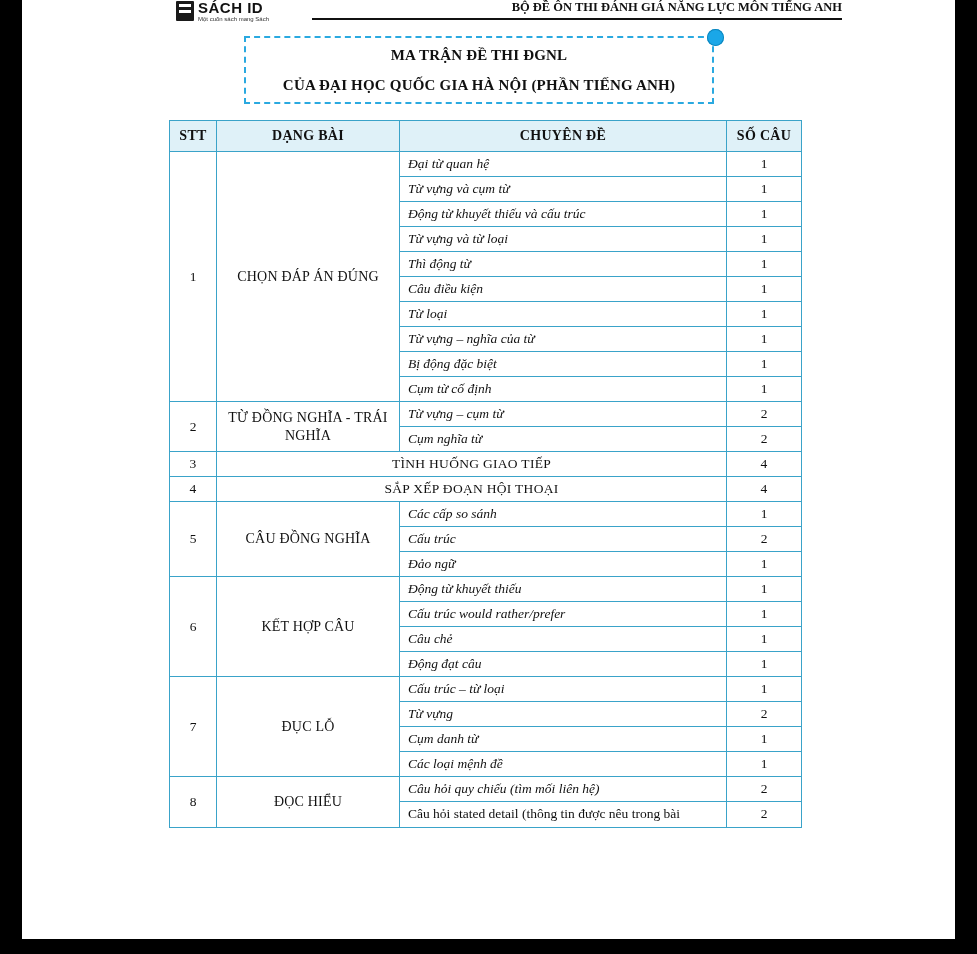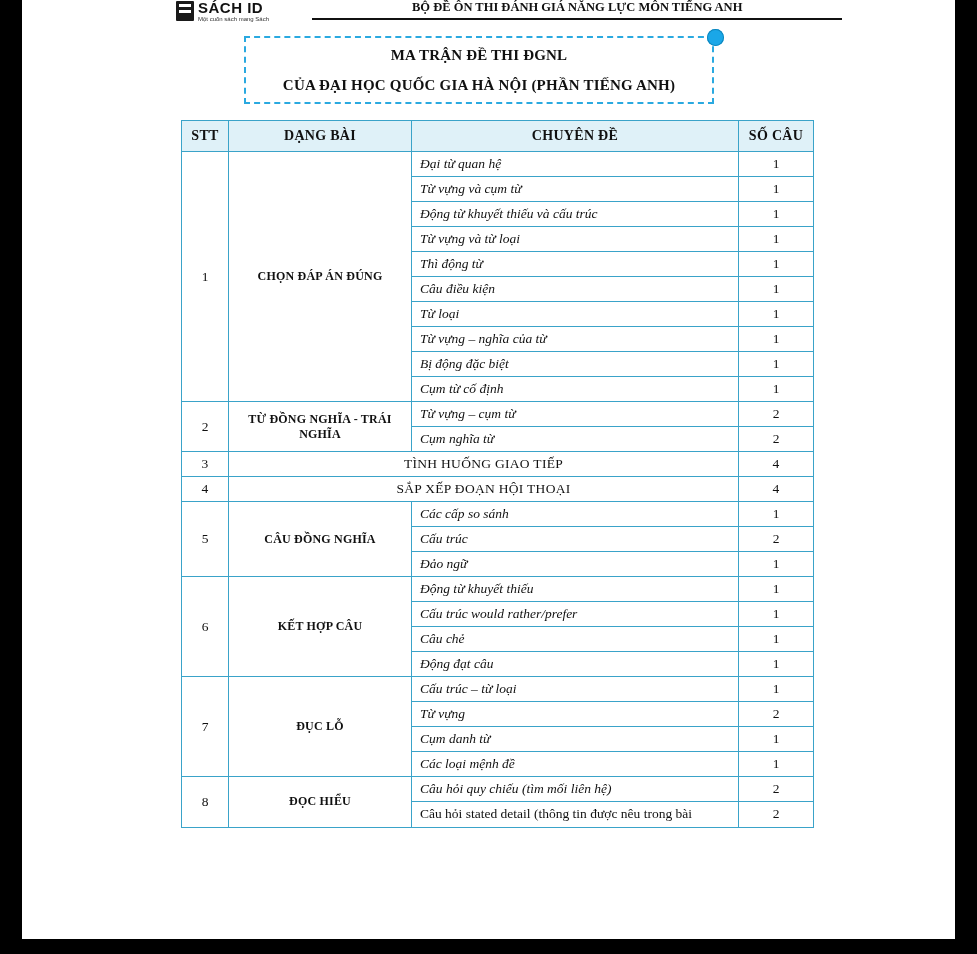--- a/index.html
+++ b/index.html
@@ -94,21 +94,21 @@
     font-size: 6px;
     color: #333;
     display: block;
     margin-top: 1px;
   }
   .header-title {
     position: absolute;
     right: 0;
     top: 0px;
     width: 430px;
-    text-align: left;
+    text-align: right;
     font-family: "Liberation Serif", serif;
     font-weight: bold;
     font-size: 12.5px;
     color: #111;
   }
   .header-rule {
     position: absolute;
     right: 0;
     top: 18px;
     width: 530px;
@@ -153,21 +153,20 @@
   .matrix {
     position: absolute;
     left: 169px;
     top: 120px;
     width: 632px;
     border-collapse: collapse;
     table-layout: fixed;
     font-family: "Liberation Serif", serif;
     font-size: 13.5px;
     color: #111;
-    margin-left: 12px;
   }
   .matrix td, .matrix th {
     border: 1px solid #3aa3c9;
     padding: 4px 8px;
     vertical-align: middle;
   }
   .matrix thead th {
     background: #dff1f8;
     text-align: center;
     font-weight: bold;
@@ -182,23 +181,22 @@
 
   .c-center { text-align: center; }
   .c-left { text-align: left; font-style: italic; }
   .cell-group {
     text-align: center;
     font-variant: small-caps;
     font-size: 14px;
   }
   .upper {
     text-transform: uppercase;
-    font-size: 12px;
+    font-size: 14px;
     letter-spacing: .2px;
-    font-weight: bold;
   }
   .row-h { height: 21px; }
   .span-row td {
     text-align: center;
     text-transform: uppercase;
     font-size: 13.5px;
     letter-spacing: .3px;
   }
   .two-line { line-height: 1.25; }
   .justify {

